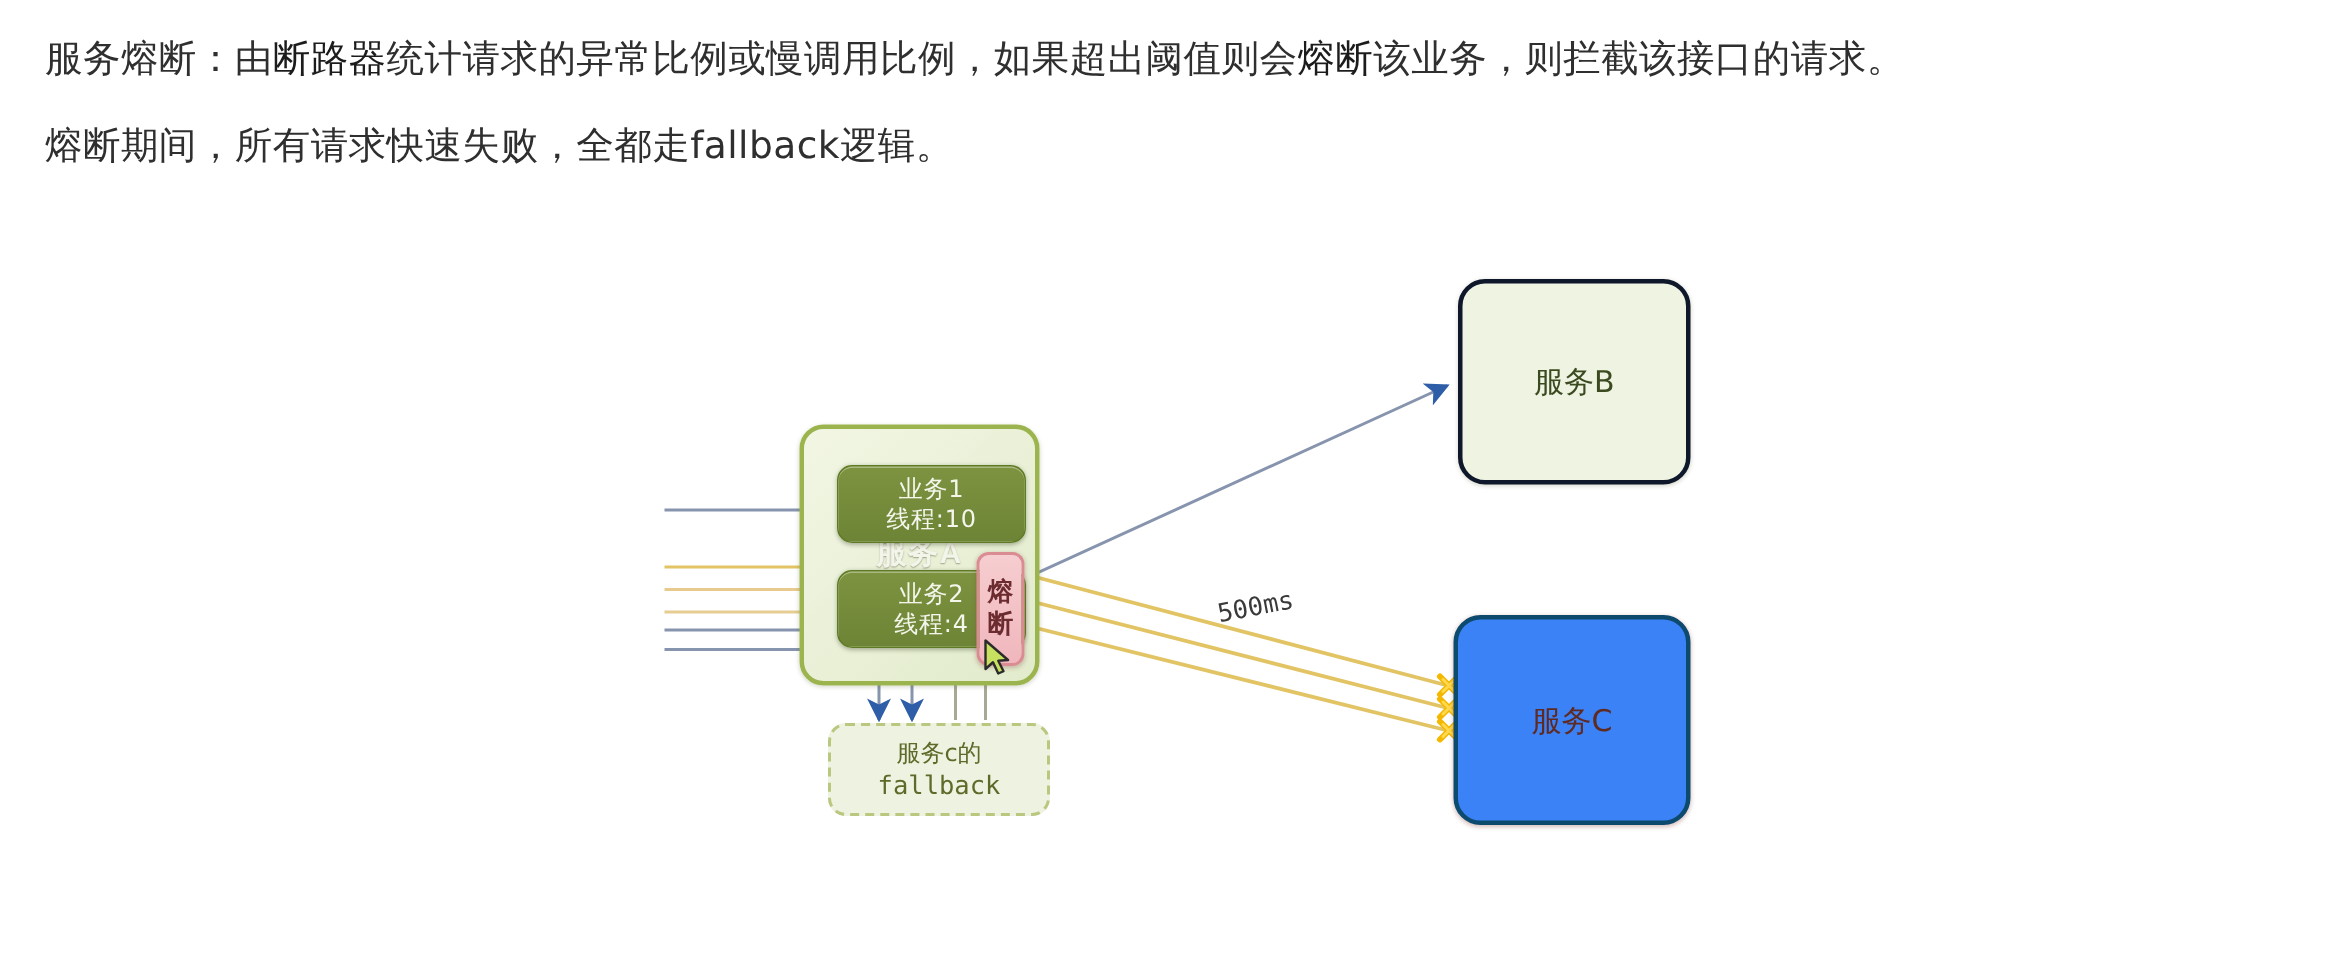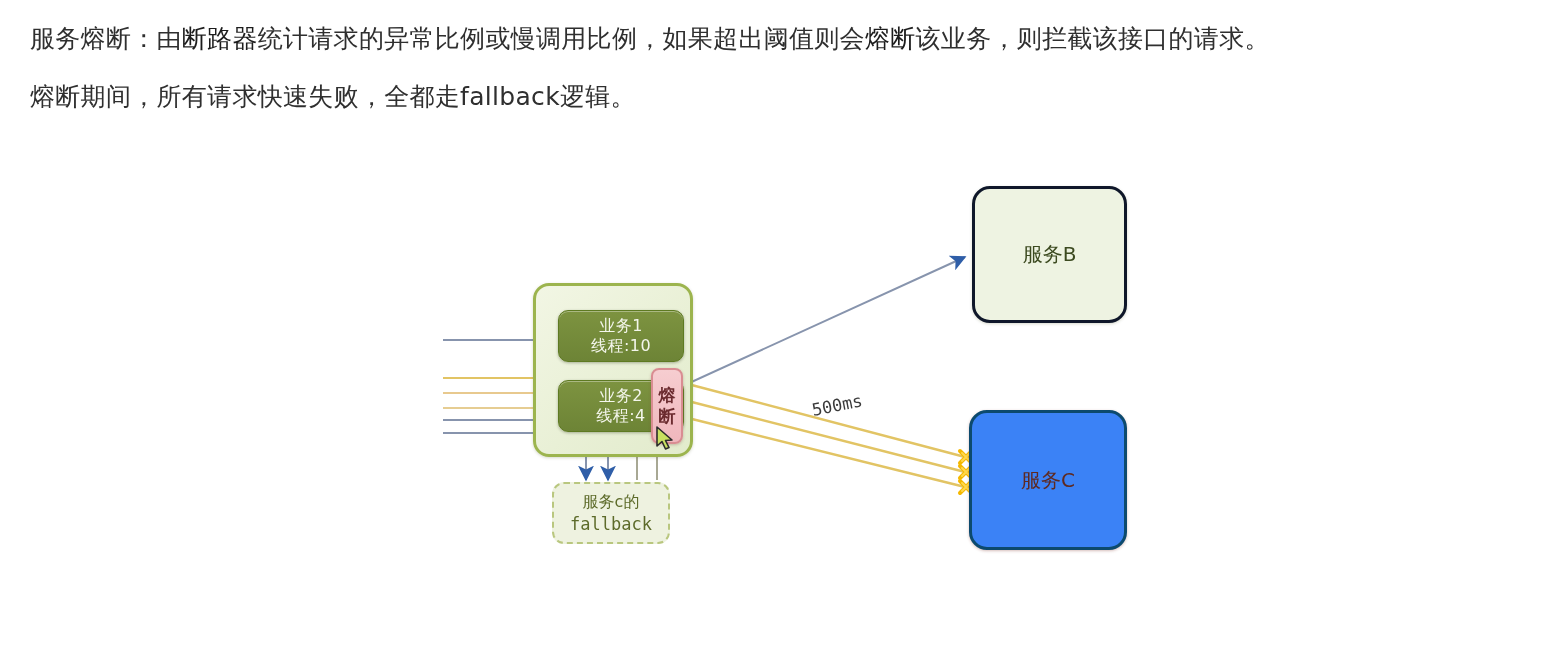--- a/index.html
+++ b/index.html
@@ -114,21 +114,21 @@
     font-weight: 700;
     line-height: 21px;
     letter-spacing: 0;
     z-index: 9;
     box-shadow: 0 1px 3px rgba(120,60,60,.3);
   }
 
   
   #fallback {
     left: 552px; top: 332px;
-    width: 118px; height: 62px;
+    width: 148px; height: 62px;
     border: 2px dashed #b9c77f;
     border-radius: 12px;
     background: #eef2e0;
     color: #5d6b2a;
     z-index: 6;
   }
   #fallback .l1 { font-size: 16px; line-height: 22px; }
   #fallback .l2 { font-size: 17px; line-height: 22px; font-family: "DejaVu Sans Mono", monospace; }
 
   
@@ -262,20 +262,21 @@
       <line x1="608" y1="288" x2="608" y2="330" stroke="#8794ad" stroke-width="2" marker-end="url(#mk-blue-d)"></line>
     </g>
 
     <g>
       <line x1="637" y1="330" x2="637" y2="286" stroke="#a8a894" stroke-width="2" marker-end="url(#mk-olive)"></line>
       <line x1="657" y1="330" x2="657" y2="286" stroke="#a8a894" stroke-width="2" marker-end="url(#mk-olive)"></line>
     </g>
   </svg>
 
   <div class="node" id="svc-a"></div>
+  <div id="svc-a-label">服务A</div>
 
   <div class="node biz" id="biz-1">
     <div class="l1">业务1</div>
     <div class="l2">线程:10</div>
   </div>
 
   <div class="node biz" id="biz-2">
     <div class="l1">业务2</div>
     <div class="l2">线程:4</div>
   </div>

